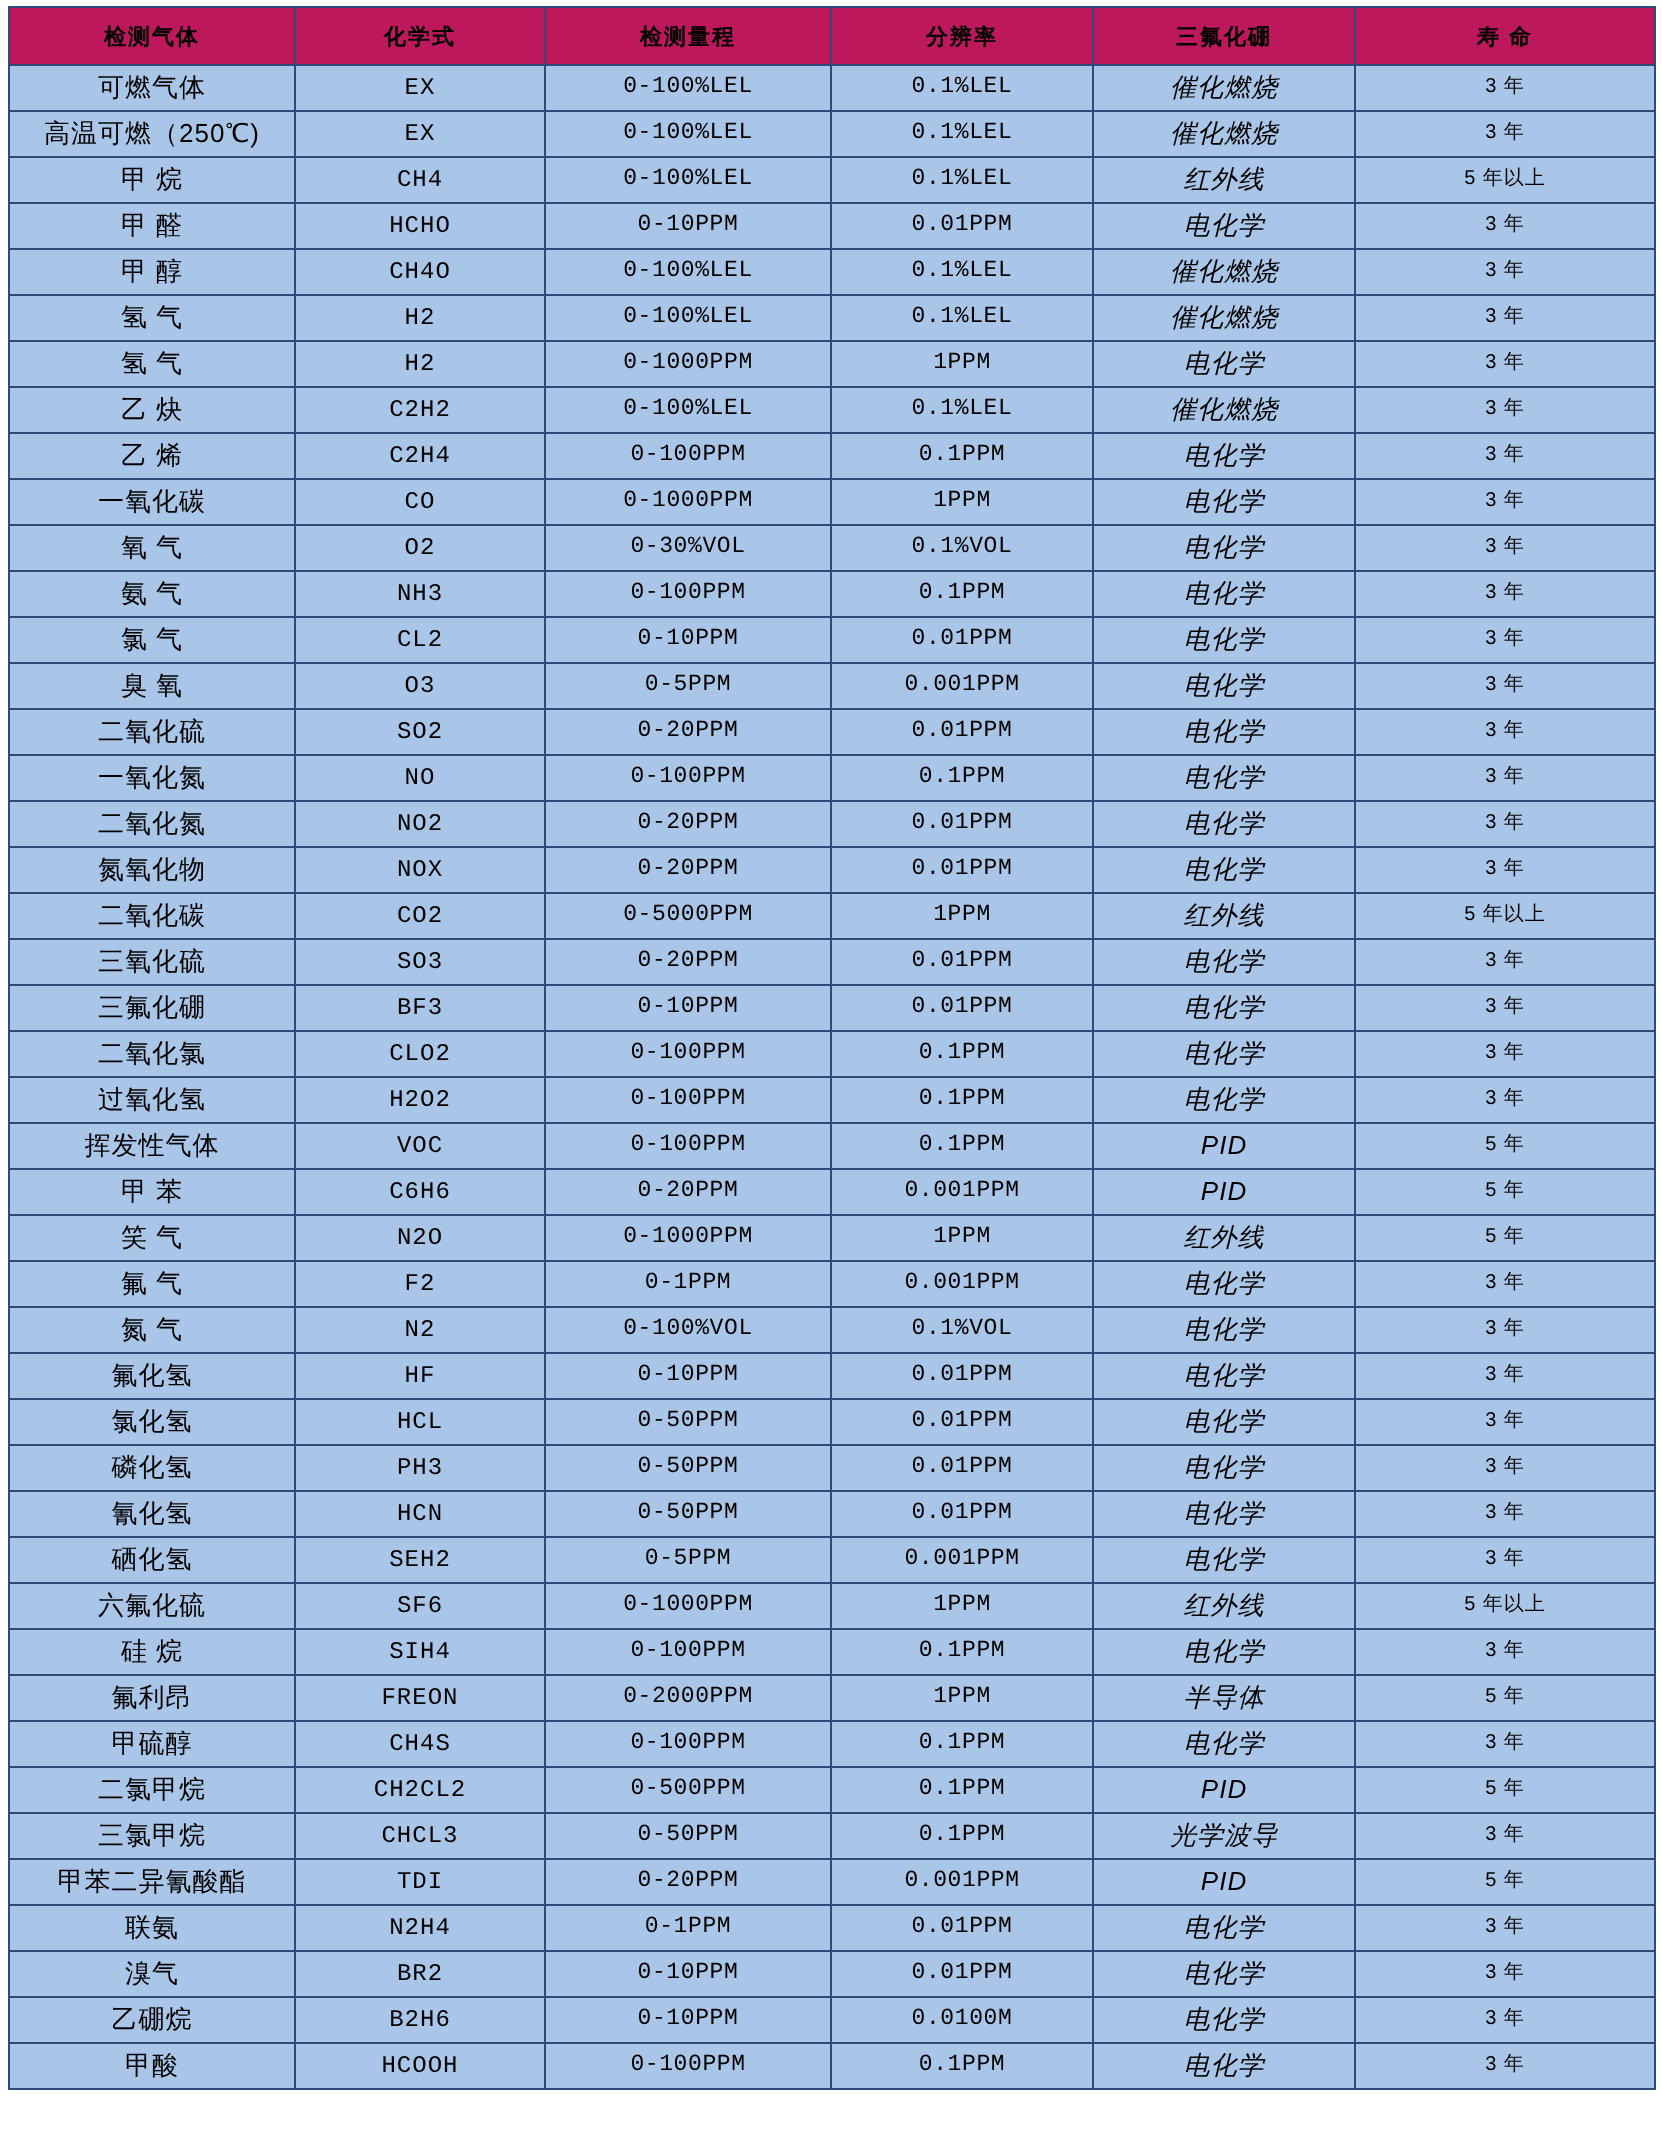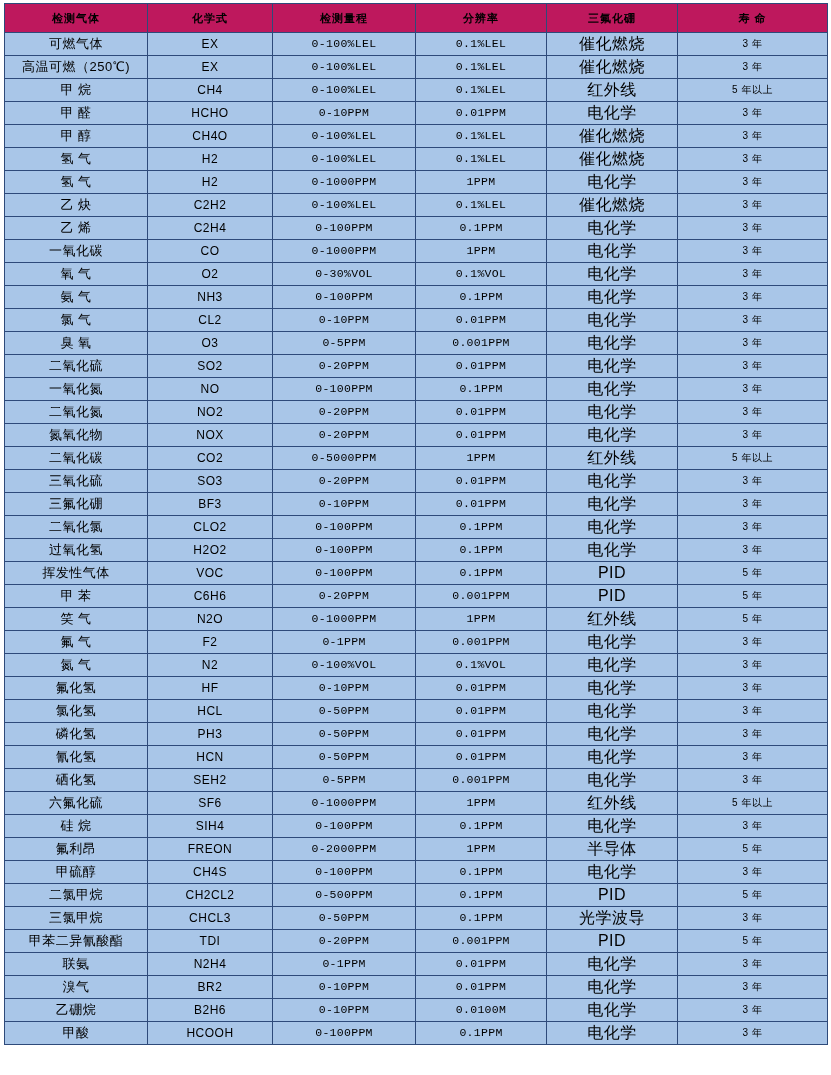--- a/index.html
+++ b/index.html
@@ -48,33 +48,34 @@
     height: 20px;
     font-size: 12.5px;
     font-weight: normal;
     line-height: 20px;
   }
   table.gas-table tbody td.name {
     font-size: 13px;
     letter-spacing: 0.5px;
   }
   table.gas-table tbody td.formula {
-    font-family: Liberation Sans, sans-serif;
+    font-family: Liberation Mono, monospace;
     font-size: 12px;
     letter-spacing: 0.5px;
   }
   table.gas-table tbody td.range,
   table.gas-table tbody td.resolution {
     font-family: "Liberation Mono", monospace;
     font-size: 11.5px;
     letter-spacing: 0.3px;
   }
   table.gas-table tbody td.principle {
-    font-size: 16px;
+    font-size: 13px;
     letter-spacing: 0.5px;
+    font-style: italic;
   }
   table.gas-table tbody td.life {
     font-size: 10px;
     letter-spacing: 0.5px;
   }
 </style>
 </head>
 <body>
 
 <div class="sheet">

